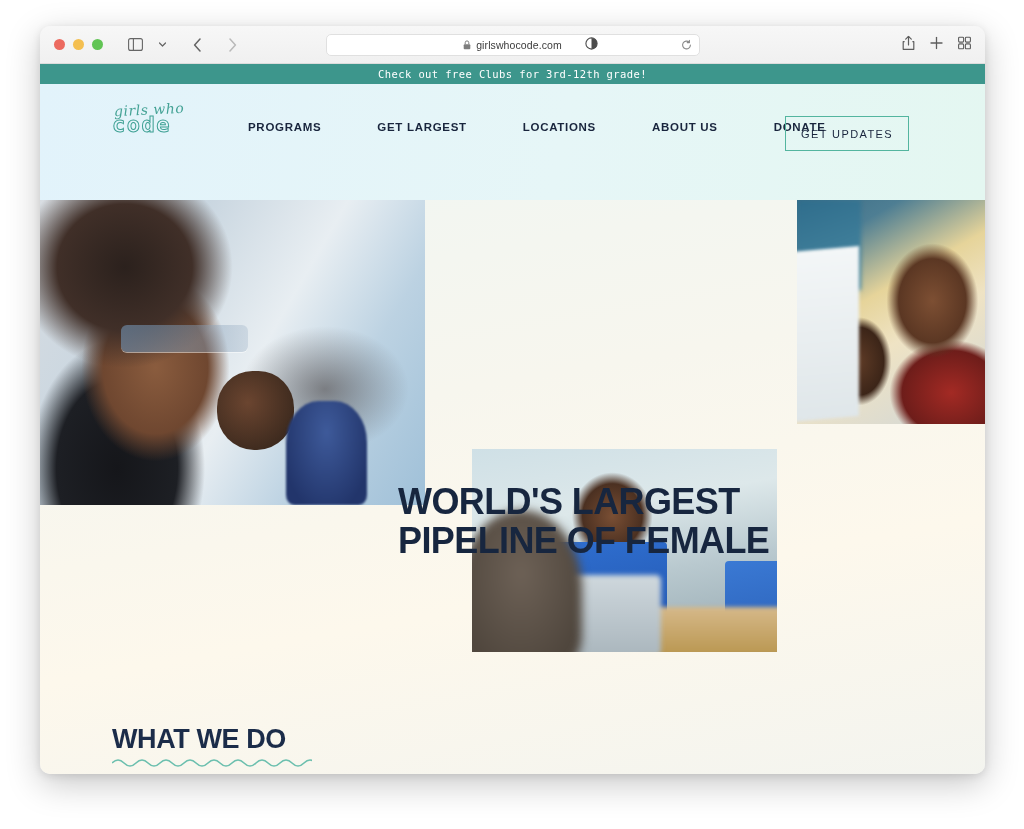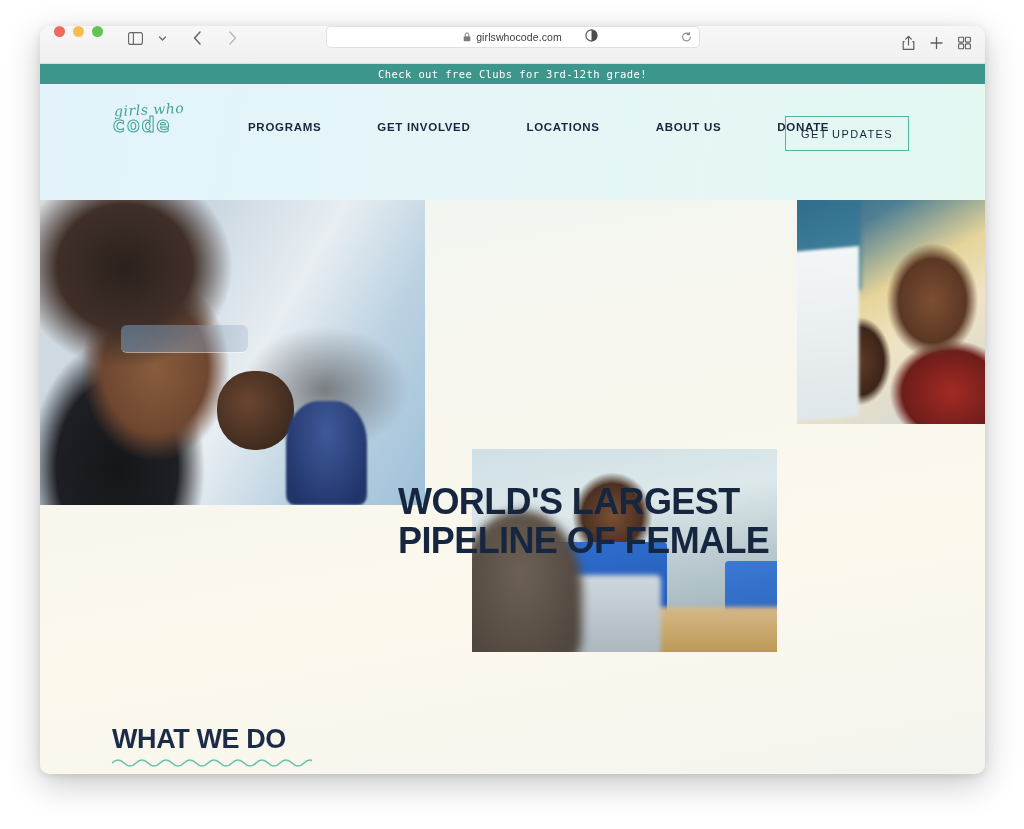--- a/index.html
+++ b/index.html
@@ -20,21 +20,21 @@
     box-shadow: 0 10px 34px rgba(0,0,0,0.22), 0 2px 8px rgba(0,0,0,0.10);
     overflow: hidden;
   }
 
   
   .toolbar {
     position: relative;
     height: 38px;
     background: linear-gradient(#f7f7f7, #f0f0f0);
     border-bottom: 1px solid #dcdcdc;
-    display: flex; align-items: flex-start;
+    display: flex; align-items: center;
   }
   .traffic { display: flex; gap: 8px; margin-left: 14px; }
   .dot { width: 11px; height: 11px; border-radius: 50%; }
   .dot.red { background: #ec6a5f; }
   .dot.yellow { background: #f4bf50; }
   .dot.green { background: #61c454; }
 
   .tb-group { display: flex; align-items: center; gap: 3px; margin-left: 20px; }
   .tb-btn {
     width: 24px; height: 24px;
@@ -373,21 +373,21 @@
     </div>
 
     <div class="site-header">
       <div class="logo">
         <div class="logo-script">girls who</div>
         <div class="logo-code">code</div>
       </div>
 
       <nav class="nav">
         <span class="nav-item">PROGRAMS</span>
-        <span class="nav-item">GET INVOLVED</span>
+        <span class="nav-item">GET LARGEST</span>
         <span class="nav-item">LOCATIONS</span>
         <span class="nav-item">ABOUT US</span>
         <span class="nav-item">DONATE</span>
       </nav>
 
       <div class="cta-button">
         <span class="cta-label">GET UPDATES</span>
       </div>
     </div>
 

